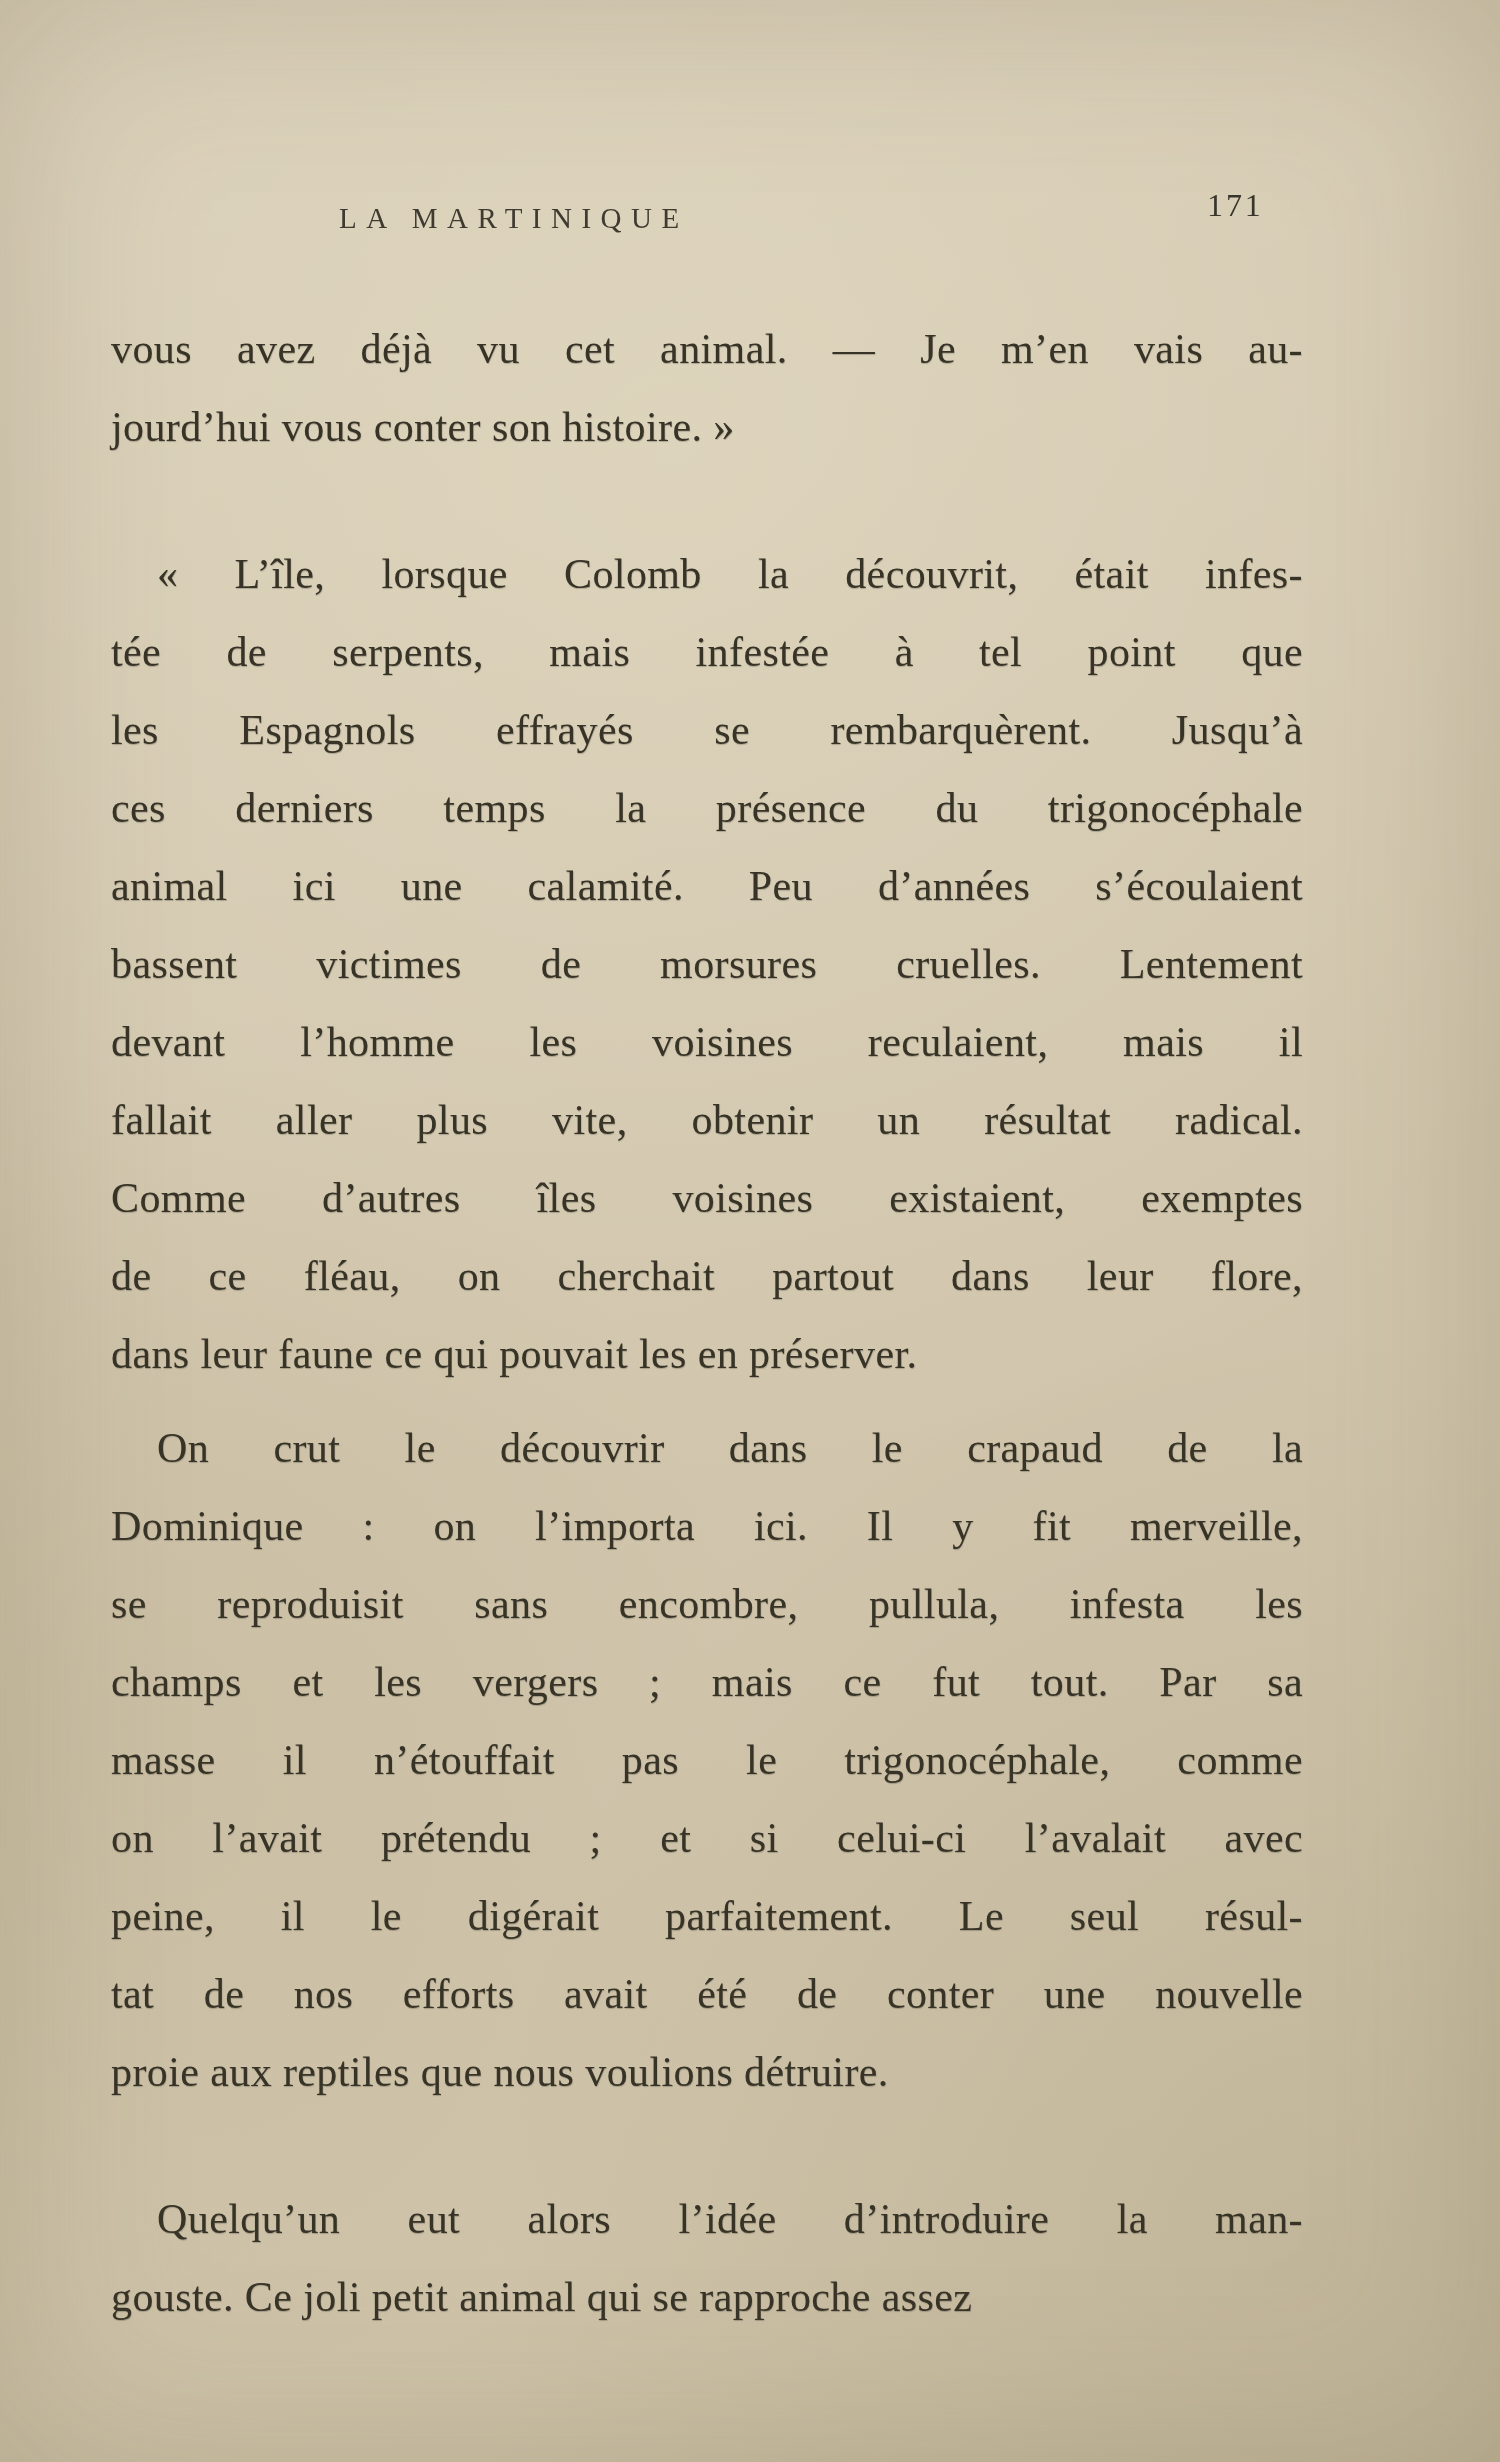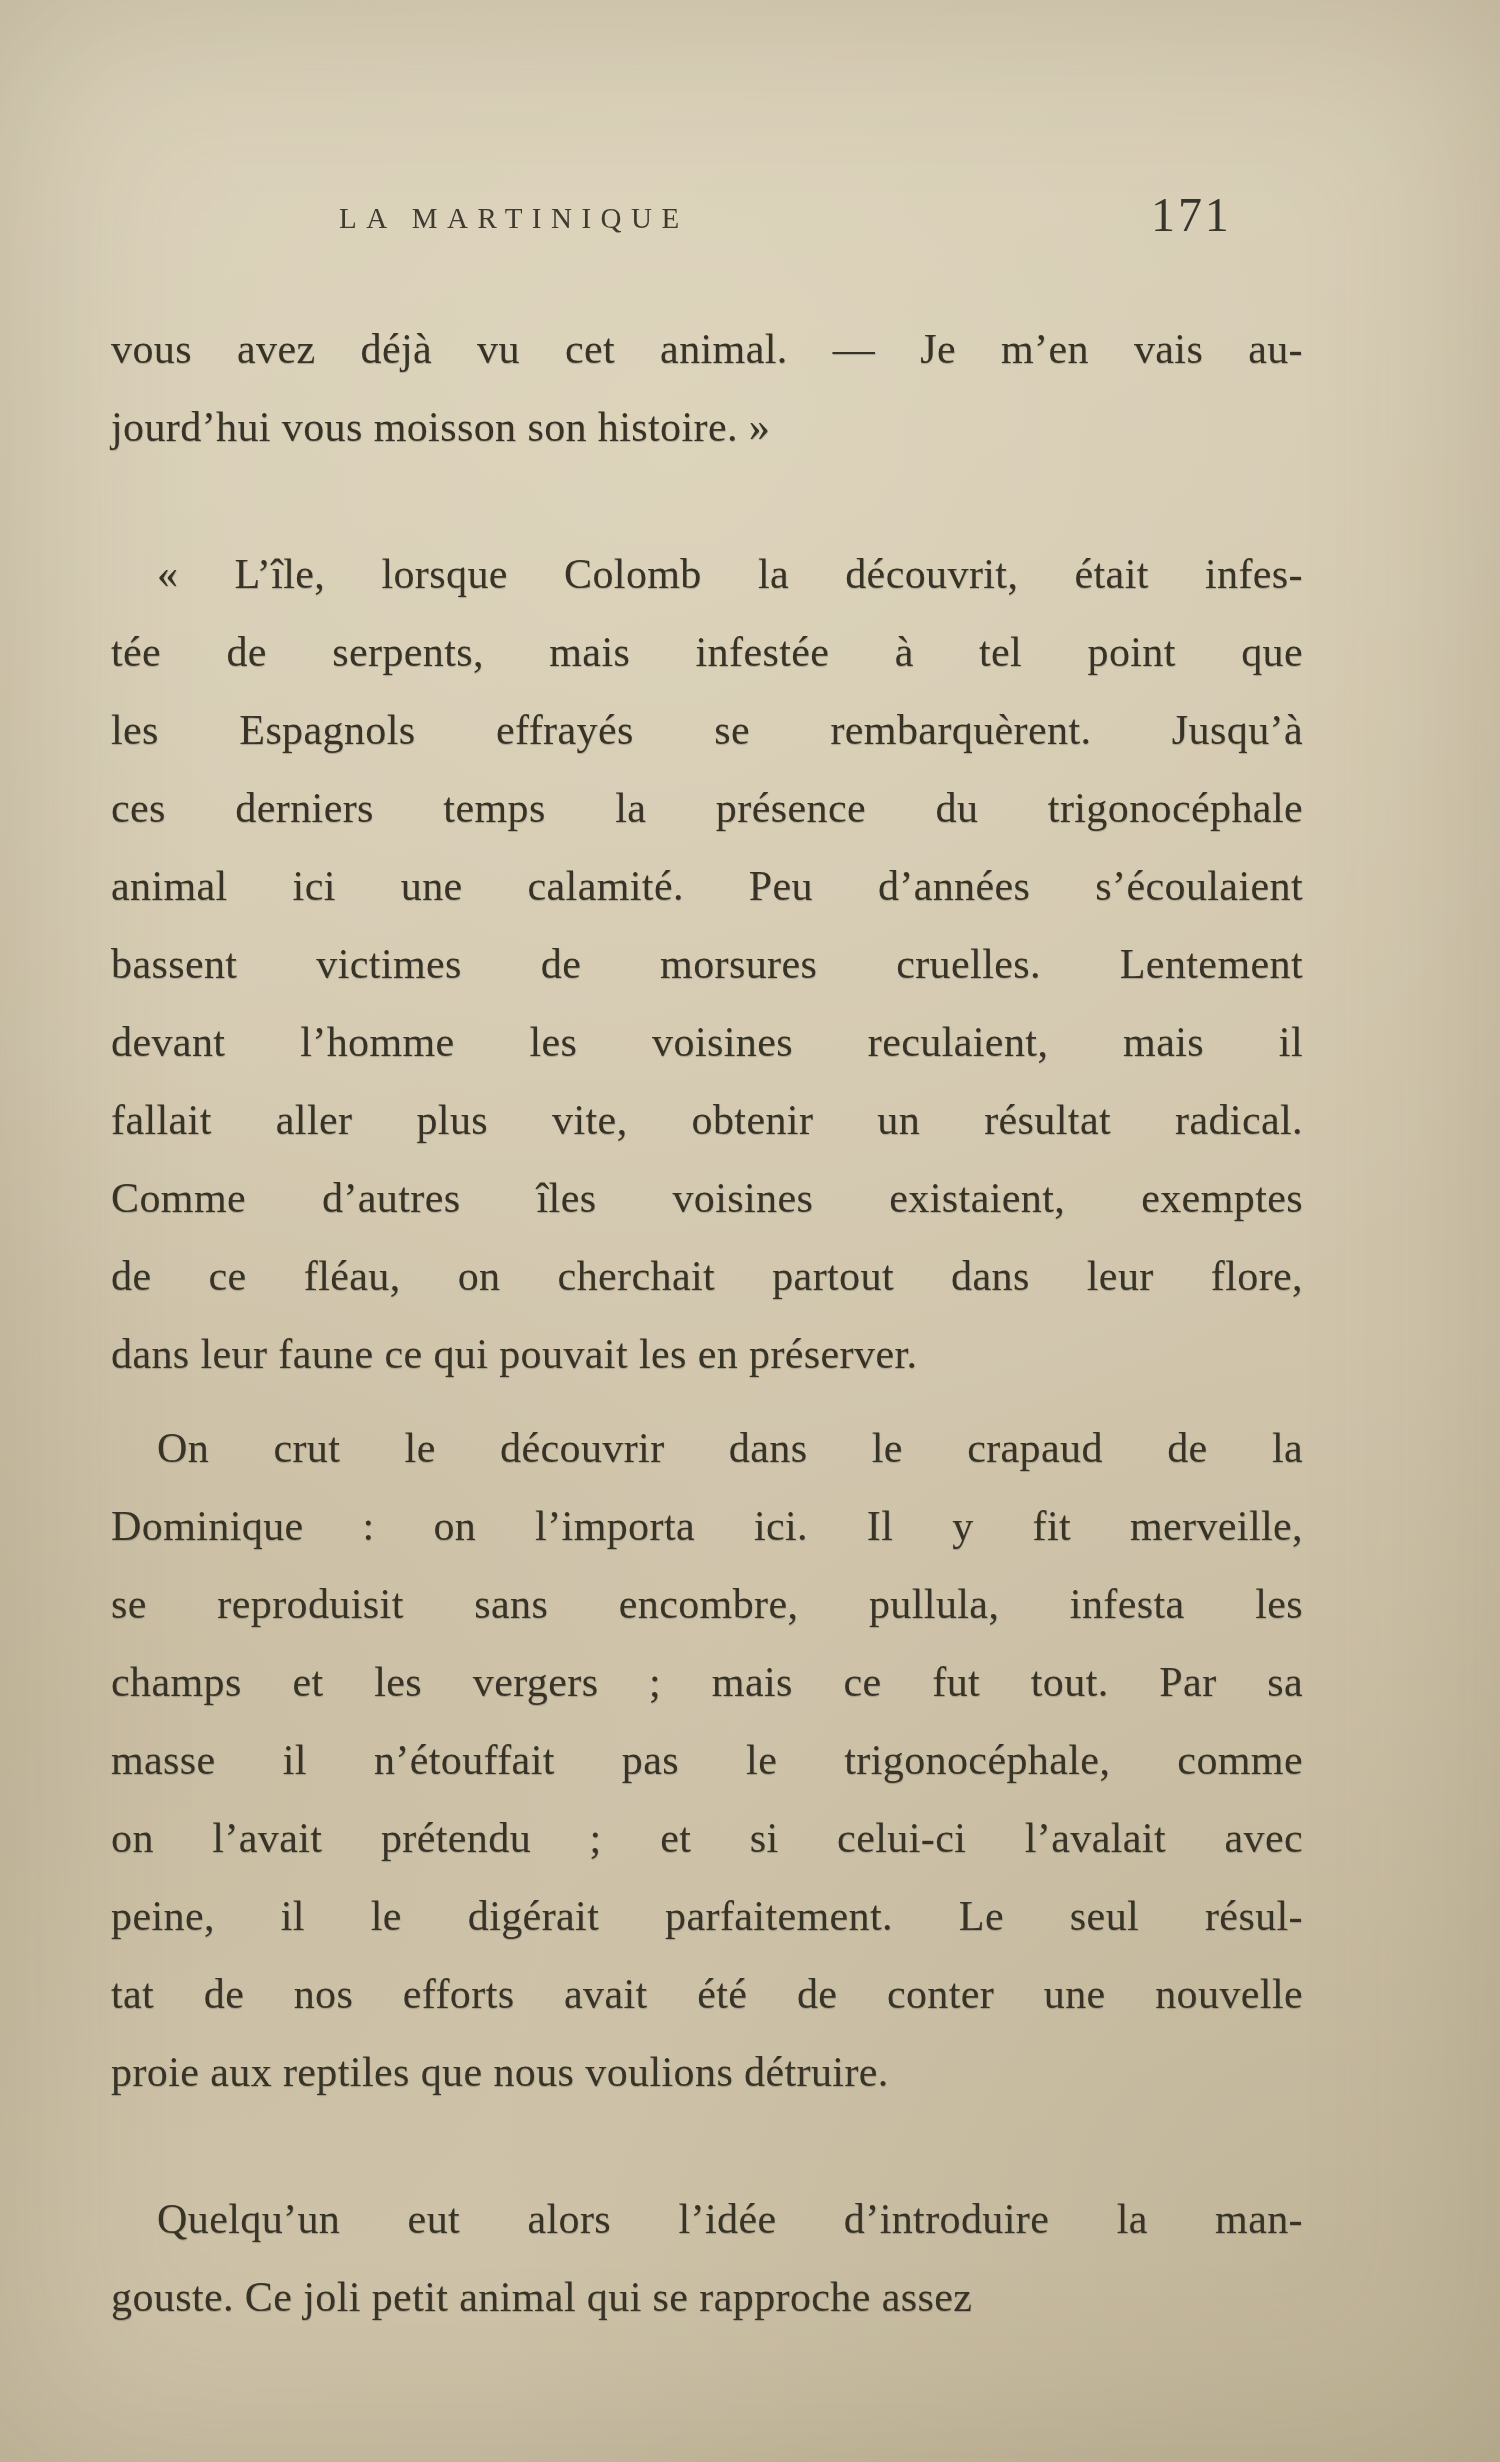--- a/index.html
+++ b/index.html
@@ -27,22 +27,22 @@
     top: 202px;
     left: 339px;
     font-size: 29px;
     font-weight: 500;
     letter-spacing: 9.5px;
     color: #3f3b31;
   }
   .page-number {
     position: absolute;
     top: 187px;
-    left: 1151px;
-    font-size: 48px;
+    left: 1207px;
+    font-size: 32px;
     letter-spacing: 2.9px;
     color: #38352c;
   }
   .page-body {
     position: absolute;
     top: 294px;
     left: 95px;
     width: 1224px;
     font-size: 42px;
     line-height: 78px;
@@ -61,21 +61,21 @@
 </style>
 </head>
 <body>
 
 <div class="page">
   <div class="running-head">LA MARTINIQUE</div>
   <div class="page-number">171</div>
   <div class="page-body">
       <div class="paragraph">
         <div class="line">vous avez déjà vu cet animal. — Je m’en vais au-</div>
-        <div class="line last">jourd’hui vous moisson son histoire. »</div>
+        <div class="line last">jourd’hui vous conter son histoire. »</div>
       </div>
       <div class="paragraph gap-before">
         <div class="line indent">« L’île, lorsque Colomb la découvrit, était infes-</div>
         <div class="line">tée de serpents, mais infestée à tel point que</div>
         <div class="line">les Espagnols effrayés se rembarquèrent. Jusqu’à</div>
         <div class="line">ces derniers temps la présence du trigonocéphale</div>
         <div class="line">animal ici une calamité. Peu d’années s’écoulaient</div>
         <div class="line">bassent victimes de morsures cruelles. Lentement</div>
         <div class="line">devant l’homme les voisines reculaient, mais il</div>
         <div class="line">fallait aller plus vite, obtenir un résultat radical.</div>

